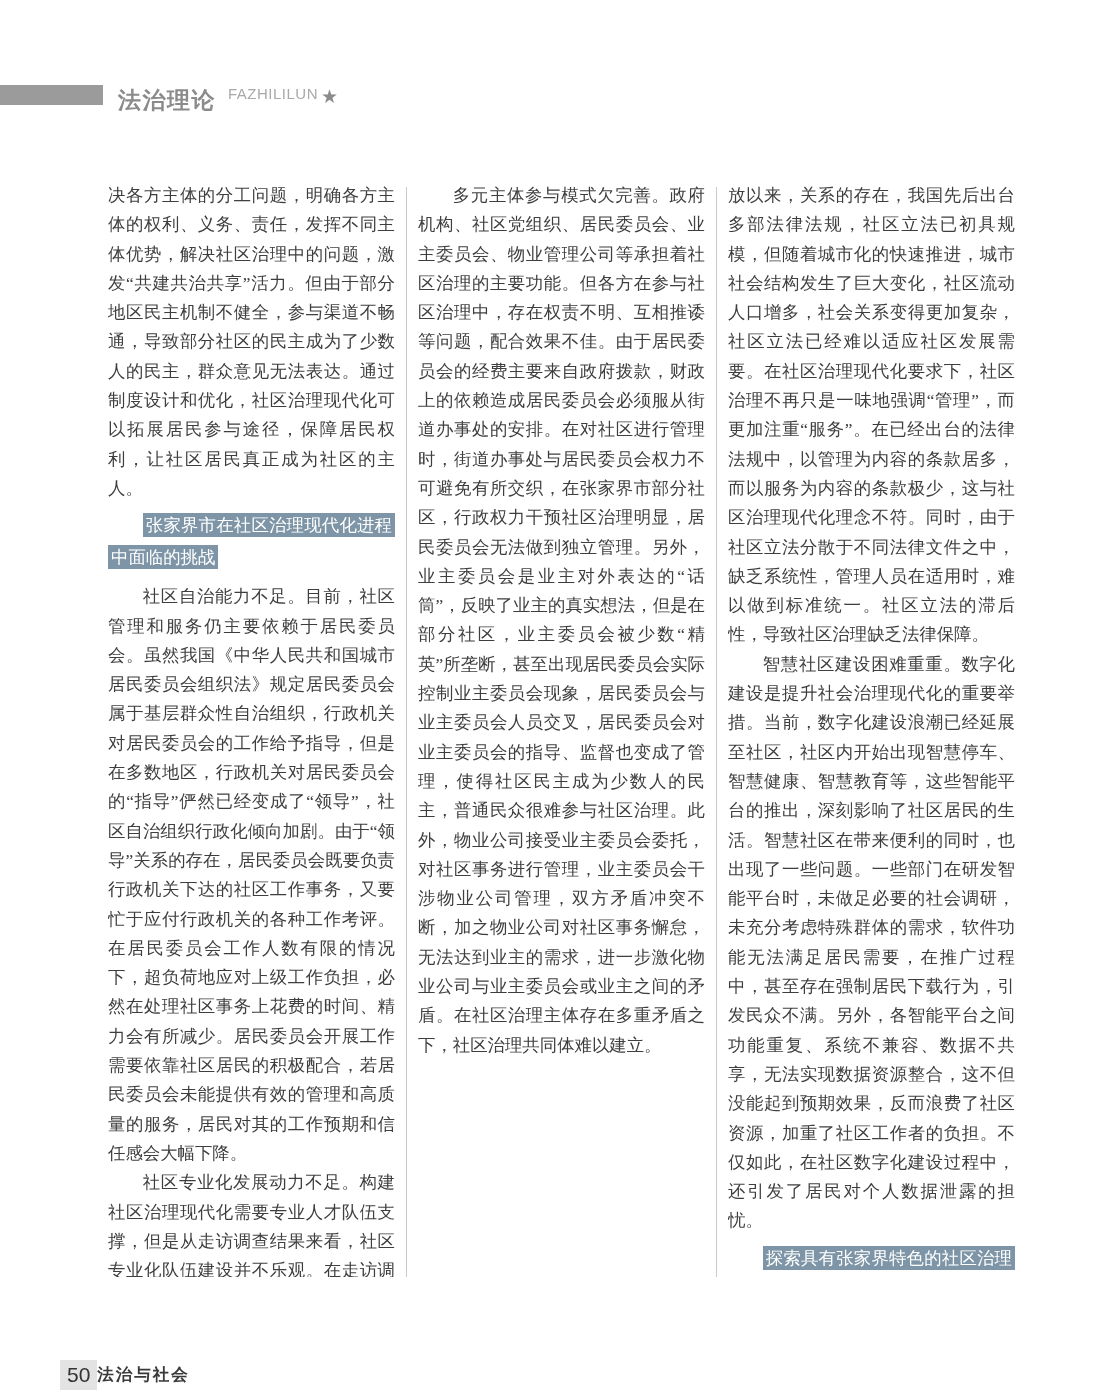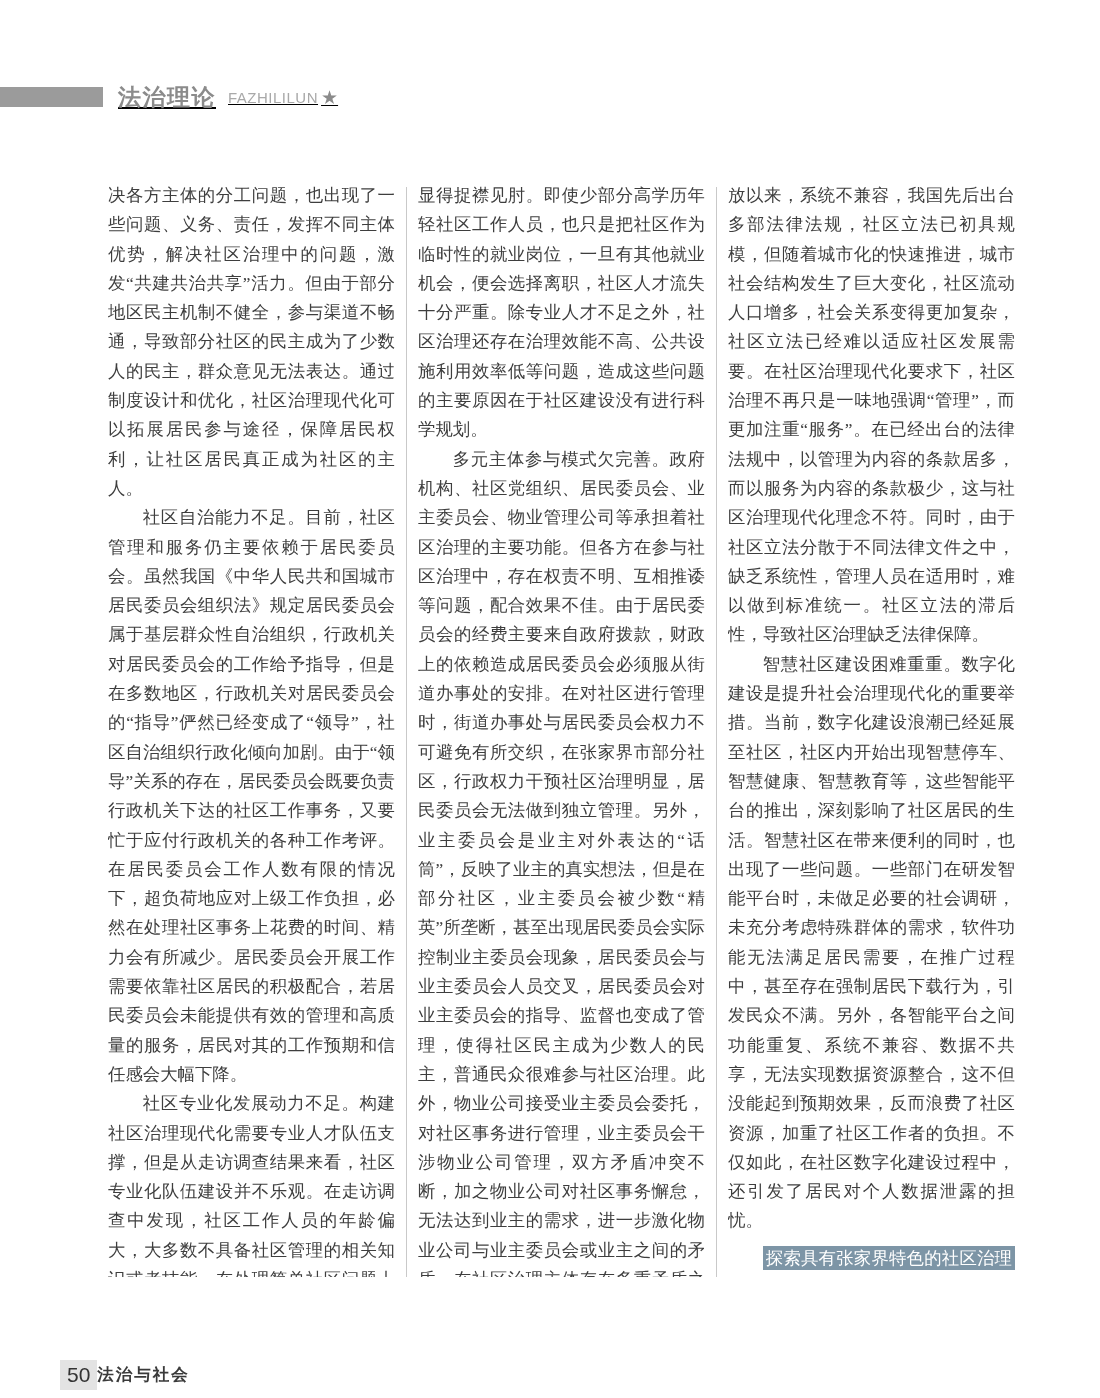--- a/index.html
+++ b/index.html
@@ -6,21 +6,21 @@
   .page{
     position:relative;
     width:1100px;height:1398px;
     background:#ffffff;
     overflow:hidden;
     font-family:"Liberation Serif","DejaVu Serif",serif;
   }
   
   .header{
     position:absolute;left:0;top:85px;
-    display:flex;align-items:center;height:24px;text-decoration:underline;
+    display:flex;align-items:flex-start;height:24px;
   }
   .header-bar{
     width:103px;height:20px;background:#9b9b9b;margin-right:15px;
   }
   .header-zh{
     font-family:"Liberation Sans","DejaVu Sans",sans-serif;
     font-weight:bold;color:#8b8b8b;font-size:23px;letter-spacing:1.5px;
   }
   .header-py{
     font-family:"Liberation Sans","DejaVu Sans",sans-serif;
@@ -76,37 +76,37 @@
   <div class="header">
     <div class="header-bar"></div>
     <span class="header-zh">法治理论</span>
     <span class="header-py">FAZHILILUN</span>
     <span class="header-star">★</span>
   </div>
 
   <div class="body">
 
     <div class="col">
-      <p class="para">决各方主体的分工问题，也出现了一些问题、义务、责任，发挥不同主体优势，解决社区治理中的问题，激发“共建共治共享”活力。但由于部分地区民主机制不健全，参与渠道不畅通，导致部分社区的民主成为了少数人的民主，群众意见无法表达。通过制度设计和优化，社区治理现代化可以拓展居民参与途径，保障居民权利，让社区居民真正成为社区的主人。</p>
+      <p class="para">决各方主体的分工问题，明确各方主体的权利、义务、责任，发挥不同主体优势，解决社区治理中的问题，激发“共建共治共享”活力。但由于部分地区民主机制不健全，参与渠道不畅通，导致部分社区的民主成为了少数人的民主，群众意见无法表达。通过制度设计和优化，社区治理现代化可以拓展居民参与途径，保障居民权利，让社区居民真正成为社区的主人。</p>
+      <p class="heading"><span class="hl">张家界市在社区治理现代化进程中面临的挑战</span></p>
       <p class="para ind">社区自治能力不足。目前，社区管理和服务仍主要依赖于居民委员会。虽然我国《中华人民共和国城市居民委员会组织法》规定居民委员会属于基层群众性自治组织，行政机关对居民委员会的工作给予指导，但是在多数地区，行政机关对居民委员会的“指导”俨然已经变成了“领导”，社区自治组织行政化倾向加剧。由于“领导”关系的存在，居民委员会既要负责行政机关下达的社区工作事务，又要忙于应付行政机关的各种工作考评。在居民委员会工作人数有限的情况下，超负荷地应对上级工作负担，必然在处理社区事务上花费的时间、精力会有所减少。居民委员会开展工作需要依靠社区居民的积极配合，若居民委员会未能提供有效的管理和高质量的服务，居民对其的工作预期和信任感会大幅下降。</p>
       <p class="para ind">社区专业化发展动力不足。构建社区治理现代化需要专业人才队伍支撑，但是从走访调查结果来看，社区专业化队伍建设并不乐观。在走访调查中发现，社区工作人员的年龄偏大，大多数不具备社区管理的相关知识或者技能，在处理简单社区问题上勉强可以应付，而遇到疑难社区问题上就</p>
     </div>
 
     <div class="divider"></div>
 
     <div class="col">
-      <p class="para">显得捉襟见肘。即使少部分高学历年轻社区工作人员，也只是把社区作为临时性的就业岗位，一旦有其他就业机会，便会选择离职，社区人才流失十分严重。除专业人才不足之外，社区治理还存在治理效能不高、公共设施利用效率低等问题，造成这些问题的主要原因在于社区建设没有进行科学规划。</p>
       <p class="para ind">多元主体参与模式欠完善。政府机构、社区党组织、居民委员会、业主委员会、物业管理公司等承担着社区治理的主要功能。但各方在参与社区治理中，存在权责不明、互相推诿等问题，配合效果不佳。由于居民委员会的经费主要来自政府拨款，财政上的依赖造成居民委员会必须服从街道办事处的安排。在对社区进行管理时，街道办事处与居民委员会权力不可避免有所交织，在张家界市部分社区，行政权力干预社区治理明显，居民委员会无法做到独立管理。另外，业主委员会是业主对外表达的“话筒”，反映了业主的真实想法，但是在部分社区，业主委员会被少数“精英”所垄断，甚至出现居民委员会实际控制业主委员会现象，居民委员会与业主委员会人员交叉，居民委员会对业主委员会的指导、监督也变成了管理，使得社区民主成为少数人的民主，普通民众很难参与社区治理。此外，物业公司接受业主委员会委托，对社区事务进行管理，业主委员会干涉物业公司管理，双方矛盾冲突不断，加之物业公司对社区事务懈怠，无法达到业主的需求，进一步激化物业公司与业主委员会或业主之间的矛盾。在社区治理主体存在多重矛盾之下，社区治理共同体难以建立。</p>
 
     </div>
 
     <div class="divider"></div>
 
     <div class="col">
-      <p class="para">放以来，系统不兼容，我国先后出台多部法律法规，社区立法已初具规模，但随着城市化的快速推进，城市社会结构发生了巨大变化，社区流动人口增多，社会关系变得更加复杂，社区立法已经难以适应社区发展需要。在社区治理现代化要求下，社区治理不再只是一味地强调“管理”，而更加注重“服务”。在已经出台的法律法规中，以管理为内容的条款居多，而以服务为内容的条款极少，这与社区治理现代化理念不符。同时，由于社区立法分散于不同法律文件之中，缺乏系统性，管理人员在适用时，难以做到标准统一。社区立法的滞后性，导致社区治理缺乏法律保障。</p>
+      <p class="para">放以来，关系的存在，我国先后出台多部法律法规，社区立法已初具规模，但随着城市化的快速推进，城市社会结构发生了巨大变化，社区流动人口增多，社会关系变得更加复杂，社区立法已经难以适应社区发展需要。在社区治理现代化要求下，社区治理不再只是一味地强调“管理”，而更加注重“服务”。在已经出台的法律法规中，以管理为内容的条款居多，而以服务为内容的条款极少，这与社区治理现代化理念不符。同时，由于社区立法分散于不同法律文件之中，缺乏系统性，管理人员在适用时，难以做到标准统一。社区立法的滞后性，导致社区治理缺乏法律保障。</p>
       <p class="para ind">智慧社区建设困难重重。数字化建设是提升社会治理现代化的重要举措。当前，数字化建设浪潮已经延展至社区，社区内开始出现智慧停车、智慧健康、智慧教育等，这些智能平台的推出，深刻影响了社区居民的生活。智慧社区在带来便利的同时，也出现了一些问题。一些部门在研发智能平台时，未做足必要的社会调研，未充分考虑特殊群体的需求，软件功能无法满足居民需要，在推广过程中，甚至存在强制居民下载行为，引发民众不满。另外，各智能平台之间功能重复、系统不兼容、数据不共享，无法实现数据资源整合，这不但没能起到预期效果，反而浪费了社区资源，加重了社区工作者的负担。不仅如此，在社区数字化建设过程中，还引发了居民对个人数据泄露的担忧。</p>
       <p class="heading"><span class="hl">探索具有张家界特色的社区治理能力现代化模式</span></p>
 
     </div>
 
   </div>
 
   <div class="footer">
     <span class="footer-num">50</span>
     <span class="footer-journal">法治与社会</span>

